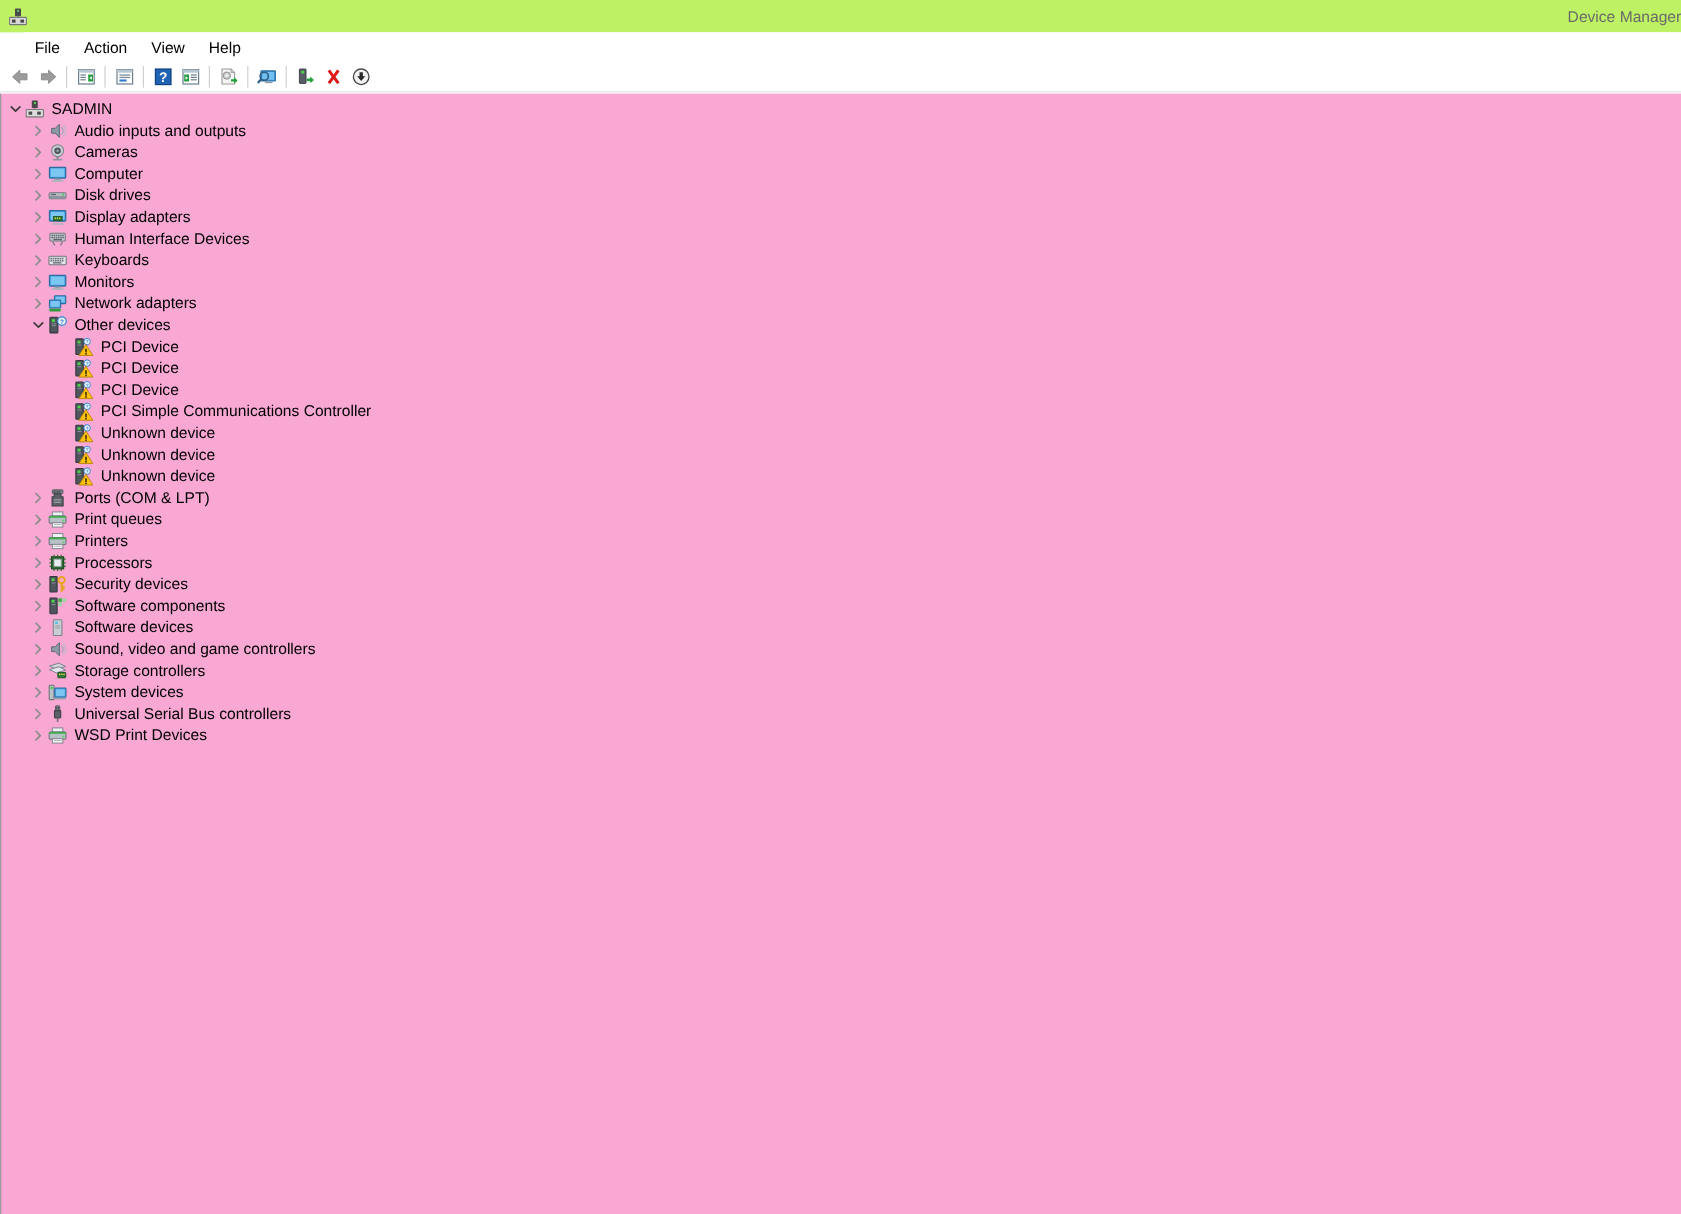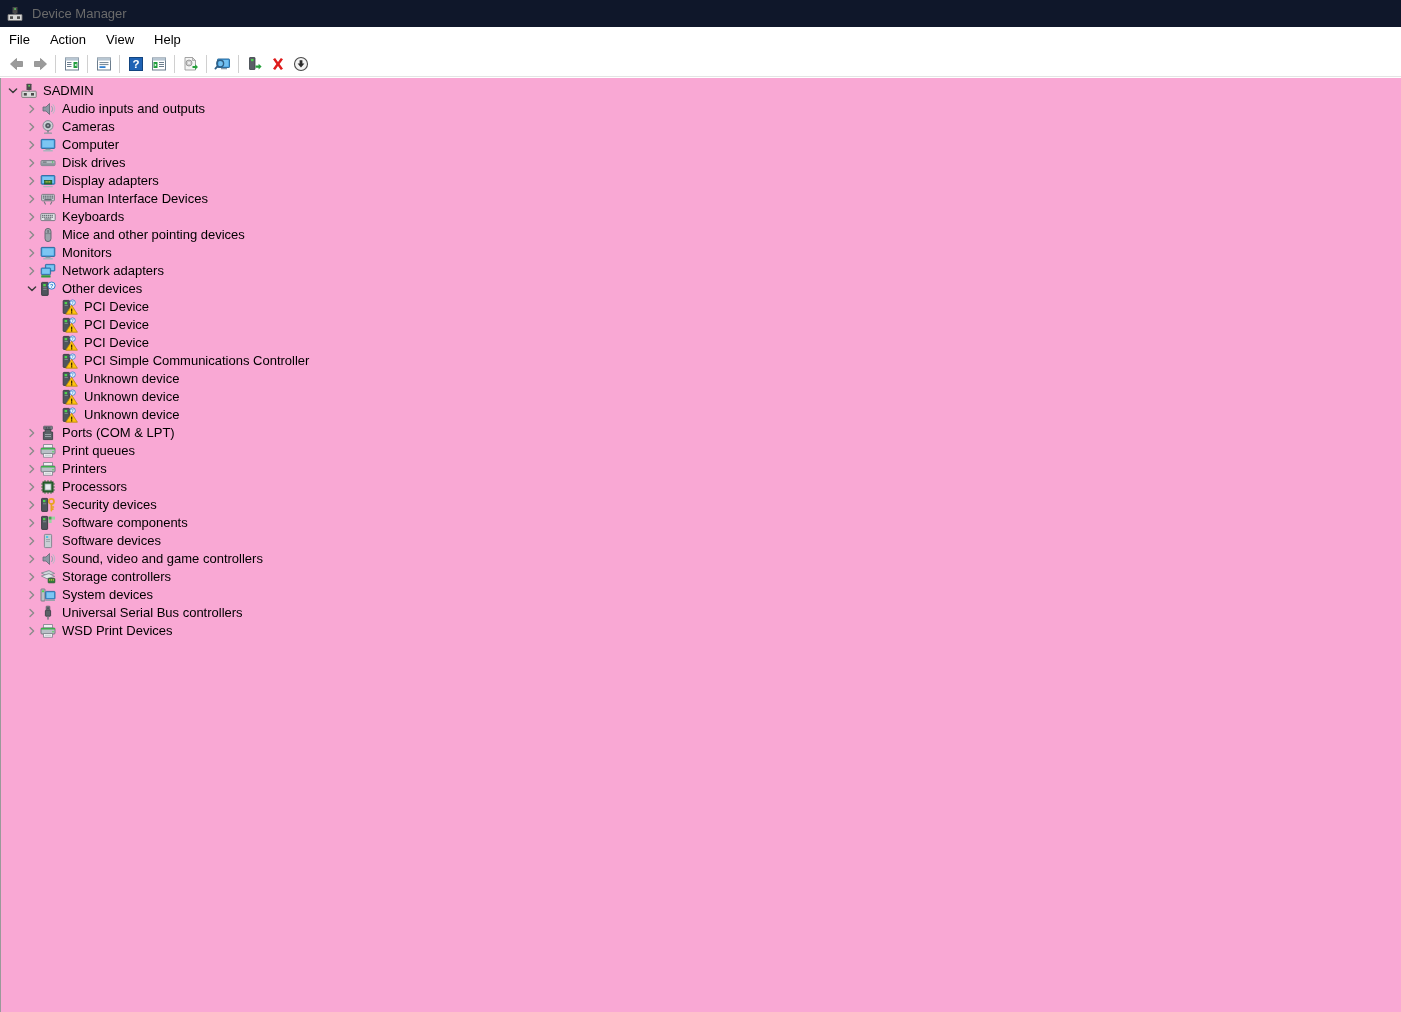--- a/index.html
+++ b/index.html
@@ -13,41 +13,43 @@
     font-family: "Liberation Sans", sans-serif;
     font-size: 13px;
     color: #000000;
     overflow: hidden;
     position: relative;
   }
 
   
   .titlebar {
     height: 27px;
-    background: #0f172a;
+    background: #bef264;
     display: flex;
     align-items: center;
     padding-left: 7px;
     box-sizing: border-box;
+    justify-content: space-between;
   }
   .titlebar-title {
     font-size: 13px;
     color: #6a6a6a;
     margin-left: 9px;
     line-height: 1;
   }
 
   
   .menubar {
     height: 25px;
     background: #ffffff;
     display: flex;
     align-items: center;
     padding-left: 9px;
     box-sizing: border-box;
+    margin-left: 20px;
   }
   .menu-item {
     font-size: 13px;
     color: #000000;
     padding: 2px 11px 2px 0;
     margin-right: 9px;
     line-height: 1;
     cursor: default;
   }
 
@@ -423,35 +425,20 @@
         <span class="node-label">Keyboards</span>
       </div>
       <div class="tree-row lvl1">
         <span class="chev">
           <svg width="10" height="10" viewBox="0 0 10 10">
   <path d="M3 1.4 L6.6 5 L3 8.6" fill="none" stroke="#8b8b8b" stroke-width="1.4" stroke-linecap="round" stroke-linejoin="round"></path>
           </svg>
         </span>
         <span class="node-icon">
           <svg width="16" height="16" viewBox="0 0 16 16">
-      <rect x="5" y="1.4" width="6" height="13.2" rx="3" fill="#9ba3ab" stroke="#5c636a" stroke-width="0.9"></rect>
-      <rect x="7.6" y="3" width="0.9" height="3" rx="0.4" fill="#4a5158"></rect>
-      <path d="M5 6.6 L11 6.6" stroke="#6e757c" stroke-width="0.7"></path>
-          </svg>
-        </span>
-        <span class="node-label">Mice and other pointing devices</span>
-      </div>
-      <div class="tree-row lvl1">
-        <span class="chev">
-          <svg width="10" height="10" viewBox="0 0 10 10">
-  <path d="M3 1.4 L6.6 5 L3 8.6" fill="none" stroke="#8b8b8b" stroke-width="1.4" stroke-linecap="round" stroke-linejoin="round"></path>
-          </svg>
-        </span>
-        <span class="node-icon">
-          <svg width="16" height="16" viewBox="0 0 16 16">
       <rect x="1.2" y="2.4" width="13.6" height="9" rx="0.7" fill="#3f9ae0" stroke="#2c6d9e" stroke-width="1"></rect>
       <rect x="2.3" y="3.4" width="11.4" height="7" fill="#7cc6f2"></rect>
       <rect x="5.5" y="11.8" width="5" height="1.4" fill="#93a0aa"></rect>
       <rect x="3.2" y="13.1" width="9.6" height="1.3" rx="0.5" fill="#aab4bd"></rect>
           </svg>
         </span>
         <span class="node-label">Monitors</span>
       </div>
       <div class="tree-row lvl1">
         <span class="chev">

